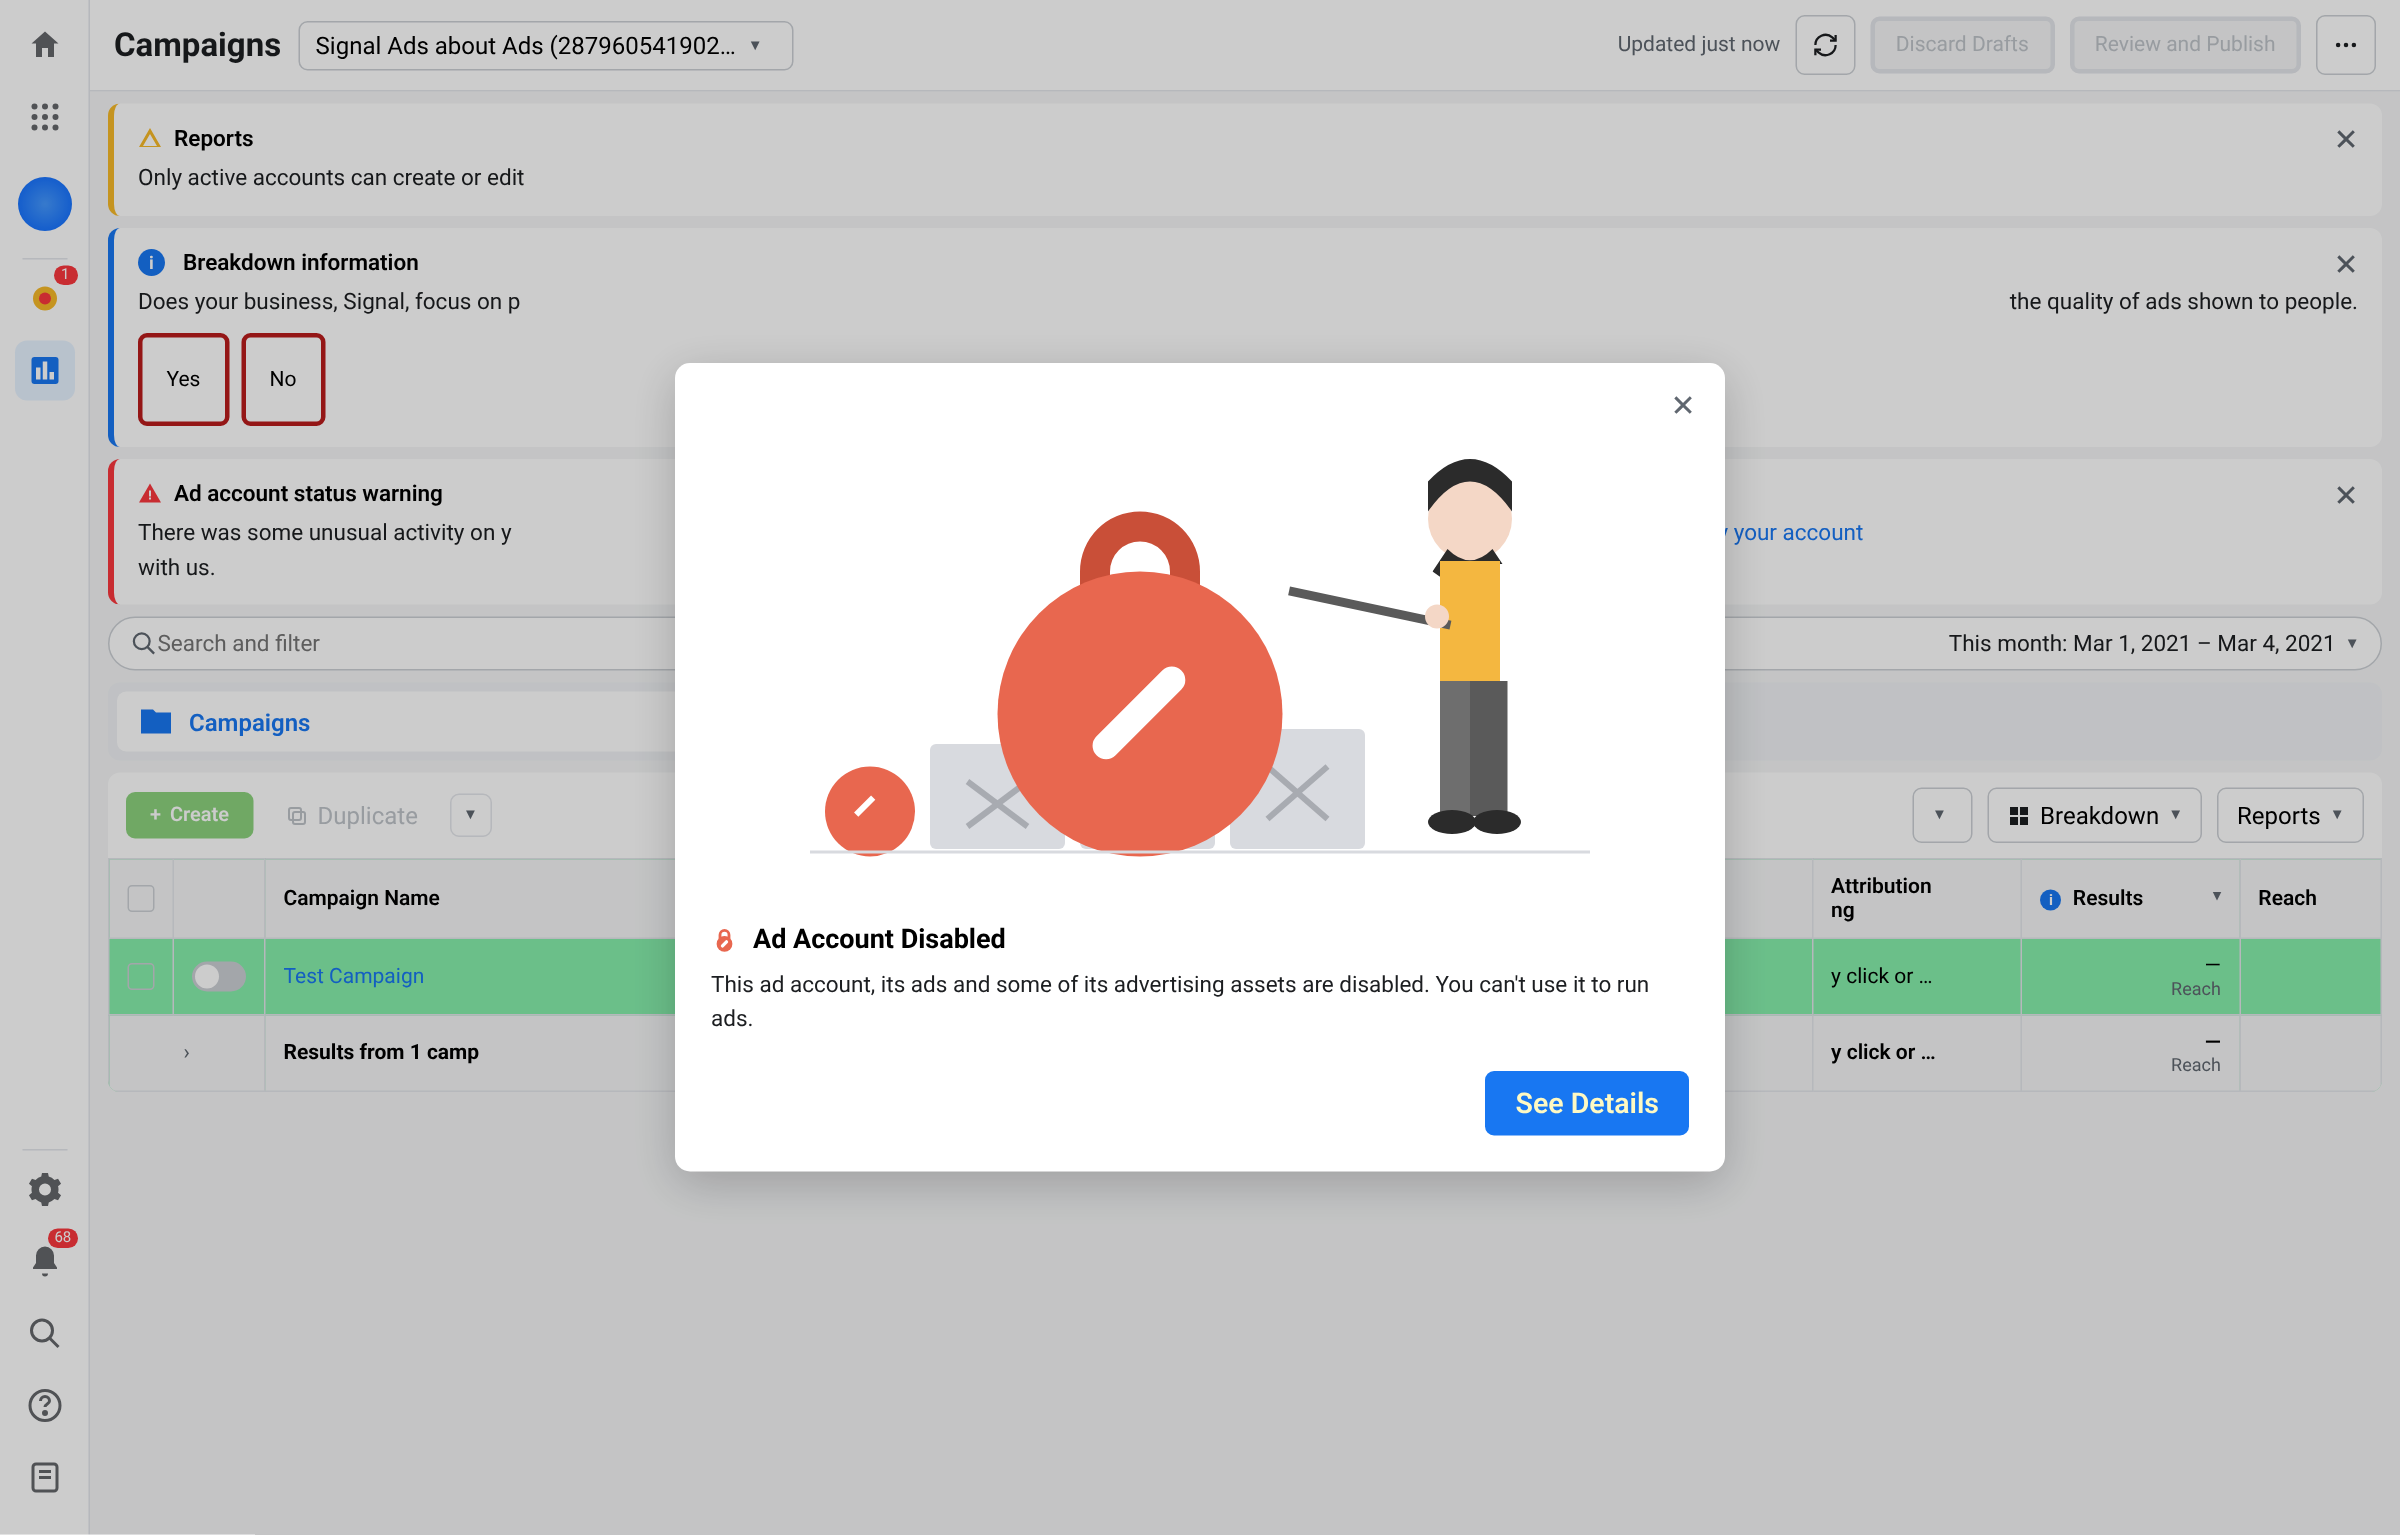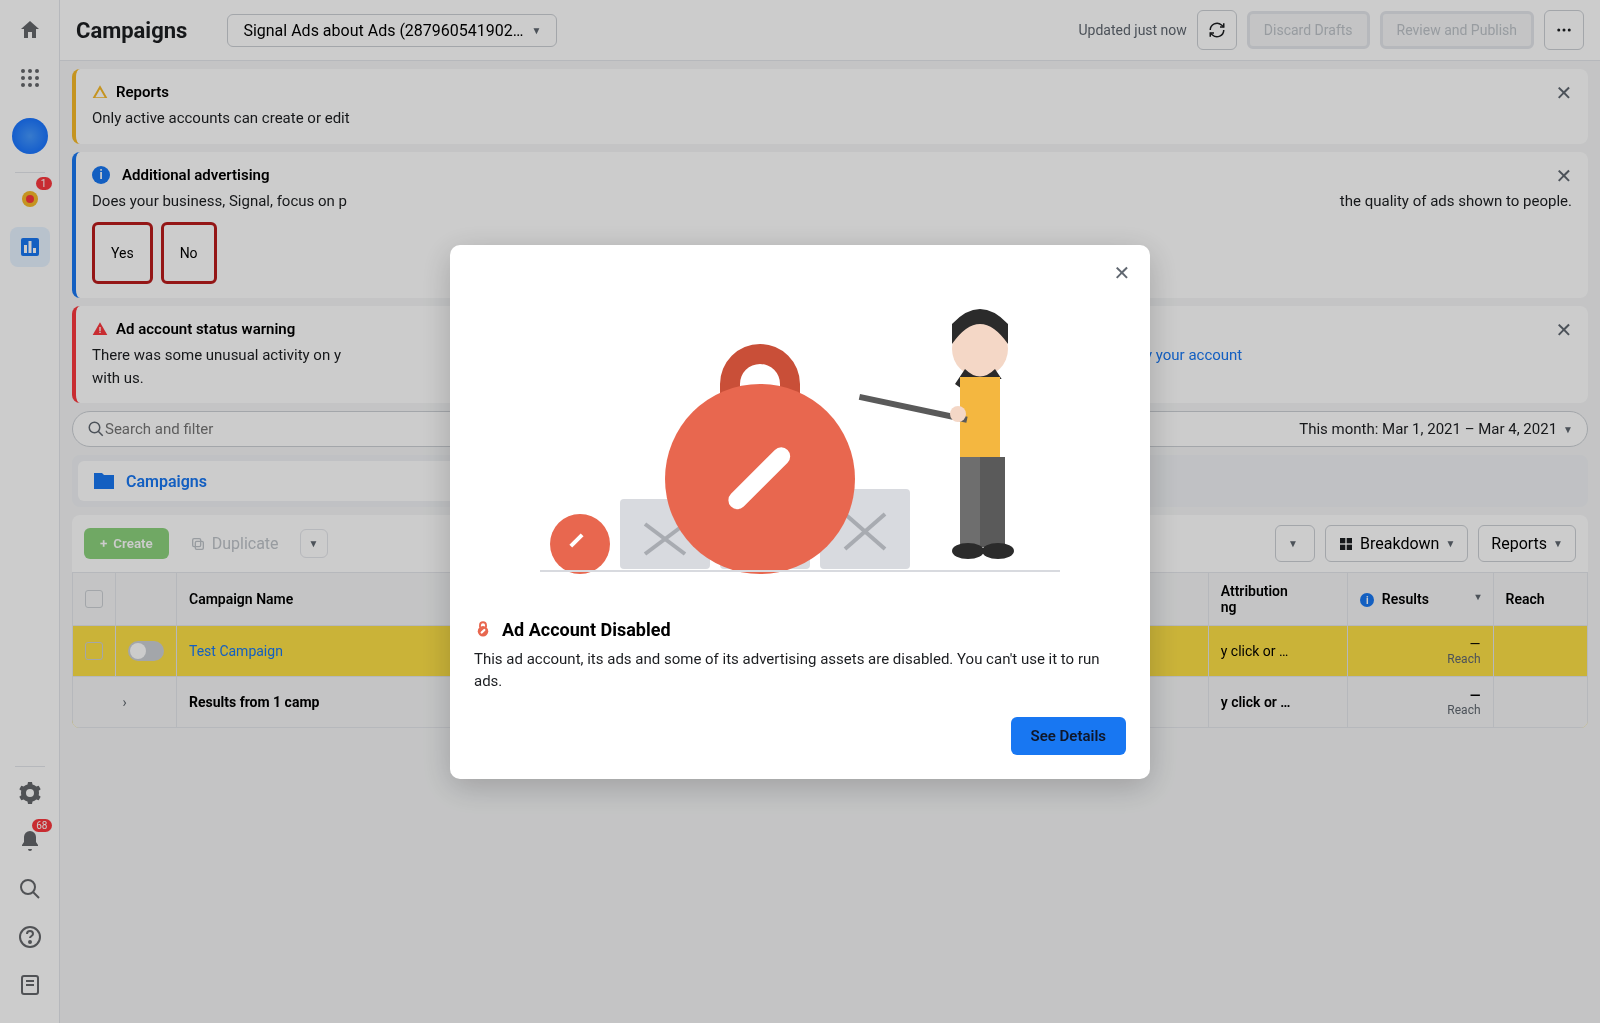--- a/index.html
+++ b/index.html
@@ -14,21 +14,21 @@
 .sidebar-divider { width: 30px; height: 1px; background: #e4e6eb; margin: 6px 0; }
 .sidebar-bottom { margin-top: auto; display: flex; flex-direction: column; align-items: center; padding-bottom: 10px; }
 .badge { position: absolute; top: -2px; right: -2px; background: #fa383e; color: #fff; border-radius: 10px; font-size: 10px; padding: 1px 4px; min-width: 16px; text-align: center; }
 
 
 .main { margin-left: 60px; height: 100%; display: flex; flex-direction: column; }
 
 
 .topbar { display: flex; align-items: center; padding: 10px 16px; background: #fff; border-bottom: 1px solid #e4e6eb; gap: 12px; }
 .topbar h1 { font-size: 22px; font-weight: 700; color: #1c1e21; }
-.account-select { display: flex; align-items: center; border: 1px solid #ccd0d5; border-radius: 6px; padding: 6px 10px; gap: 8px; background: #fff; min-width: 330px; justify-content: center; margin-left: 28px; }
+.account-select { display: flex; align-items: center; border: 1px solid #ccd0d5; border-radius: 6px; padding: 6px 10px; gap: 8px; background: #fff; min-width: 330px; justify-content: flex-start; }
 .topbar-right { margin-left: auto; display: flex; align-items: center; gap: 10px; }
 .btn { border: 3px solid #b91c1c; background: #fff; border-radius: 6px; padding: 8px 14px; font-size: 14px; cursor: pointer; }
 .btn.disabled { color: #bec3c9; background: #f5f6f7; border-color: #e4e6eb; }
 .icon-btn { width: 40px; height: 40px; display: flex; align-items: center; justify-content: center; border: 1px solid #ccd0d5; border-radius: 6px; cursor: pointer; }
 .updated-text { color: #606770; font-size: 14px; }
 
 
 .banner { margin: 8px 12px 0 12px; border-radius: 8px; padding: 14px 16px; background: #fff; position: relative; border-left: 4px solid; }
 .banner.warn { border-left-color: #f7b928; }
 .banner.info { border-left-color: #1877f2; }
@@ -52,40 +52,40 @@
 .tab.active { background: #fff; color: #1877f2; }
 
 
 .table-toolbar { margin: 8px 12px 0 12px; display: flex; align-items: center; gap: 10px; background: #fff; border-radius: 8px 8px 0 0; padding: 10px 12px; }
 .create-btn { background: #42b72a; color: #fff; border: none; border-radius: 6px; padding: 8px 16px; display: flex; align-items: center; gap: 6px; font-weight: 600; opacity: 0.6; }
 .toolbar-btn { display: flex; align-items: center; gap: 6px; color: #bec3c9; padding: 8px 10px; border-radius: 6px; border: 1px solid transparent; }
 .toolbar-right { margin-left: auto; display: flex; gap: 10px; }
 .toolbar-select { display: flex; align-items: center; gap: 6px; border: 1px solid #ccd0d5; border-radius: 6px; padding: 8px 12px; }
 
 
-.table-wrap { margin: 0 12px; background: #fde047; border-radius: 0 0 8px 8px; overflow-x: auto; }
+.table-wrap { margin: 0 12px; background: #86efac; border-radius: 0 0 8px 8px; overflow-x: auto; }
 .data-table { width: 100%; border-collapse: collapse; font-size: 14px; }
 .data-table th, .data-table td { border: 1px solid #e4e6eb; padding: 10px 12px; text-align: left; vertical-align: middle; }
 .data-table th { background: #f5f6f7; font-weight: 600; white-space: nowrap; }
 .checkbox { width: 18px; height: 18px; border: 1px solid #ccd0d5; border-radius: 3px; }
 .toggle { width: 36px; height: 20px; background: #ccd0d5; border-radius: 10px; position: relative; }
 .toggle::after { content: ''; position: absolute; width: 16px; height: 16px; background: #fff; border-radius: 50%; top: 2px; left: 2px; }
 .dash { text-align: right; }
 .sub { font-size: 12px; color: #606770; text-align: right; }
 
 
 .overlay { position: fixed; inset: 0; background: rgba(0,0,0,0.2); z-index: 100; display: flex; align-items: center; justify-content: center; }
 .modal { background: #fff; border-radius: 10px; width: 700px; padding: 24px; position: relative; box-shadow: 0 8px 32px rgba(0,0,0,0.2); }
 .modal-close { position: absolute; top: 12px; right: 12px; cursor: pointer; color: #606770; font-size: 20px; width: 32px; height: 32px; display: flex; align-items: center; justify-content: center; border-radius: 50%; }
 .modal-illustration { display: flex; justify-content: center; margin: 20px 0 30px 0; }
 .modal-title-row { display: flex; align-items: center; gap: 10px; text-align: right; }
 .modal-title { font-size: 18px; font-weight: 700; }
 .modal-body { color: #1c1e21; font-size: 15px; margin-top: 8px; line-height: 1.5; }
 .modal-footer { display: flex; justify-content: flex-end; margin-top: 24px; }
-.primary-btn { background: #1877f2; color: #0f172a; border: none; border-radius: 6px; padding: 10px 20px; font-size: 15px; font-weight: 600; cursor: pointer; text-align: center; }
+.primary-btn { background: #1877f2; color: #fef9c3; border: none; border-radius: 6px; padding: 10px 20px; font-size: 19px; font-weight: 600; cursor: pointer; text-align: center; }
 
 .chev { font-size: 10px; color: #606770; }
 .info-icon { width: 14px; height: 14px; border-radius: 50%; background: #1877f2; color: #fff; display: inline-flex; align-items: center; justify-content: center; font-size: 10px; font-weight: bold; margin-right: 4px; }
 </style>
 </head>
 <body>
 
 <div class="left-sidebar">
   <div class="sidebar-icon">
     <svg viewBox="0 0 24 24" fill="#65676b">
@@ -196,21 +196,21 @@
         </svg>
       <span>Reports</span>
     </div>
     <div class="banner-body">Only active accounts can create or edit</div>
     <div class="banner-close">✕</div>
   </div>
 
   <div class="banner info">
     <div class="banner-title">
       <span class="info-icon" style="width:18px;height:18px;font-size:12px;">i</span>
-      <span>Additional advertising</span>
+      <span>Breakdown information</span>
     </div>
     <div class="banner-body">
       <span>Does your business, Signal, focus on p</span>
       <span style="float:right;">the quality of ads shown to people.</span>
     </div>
     <div class="banner-buttons">
       <button class="btn">Yes</button>
       <button class="btn">No</button>
     </div>
     <div class="banner-close">✕</div>

